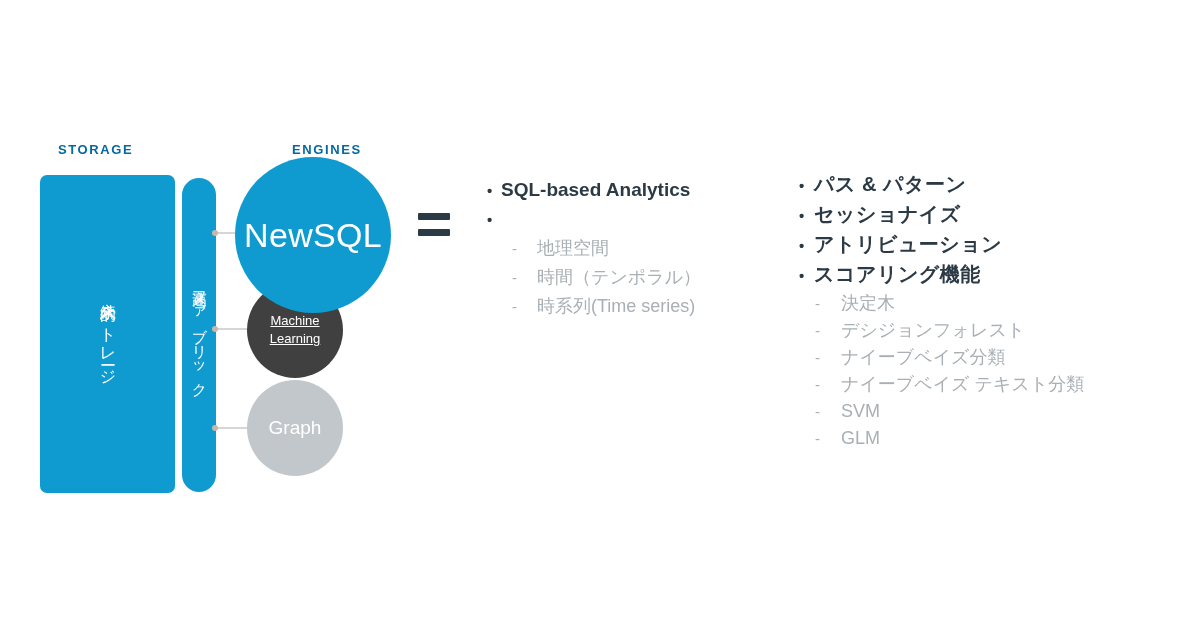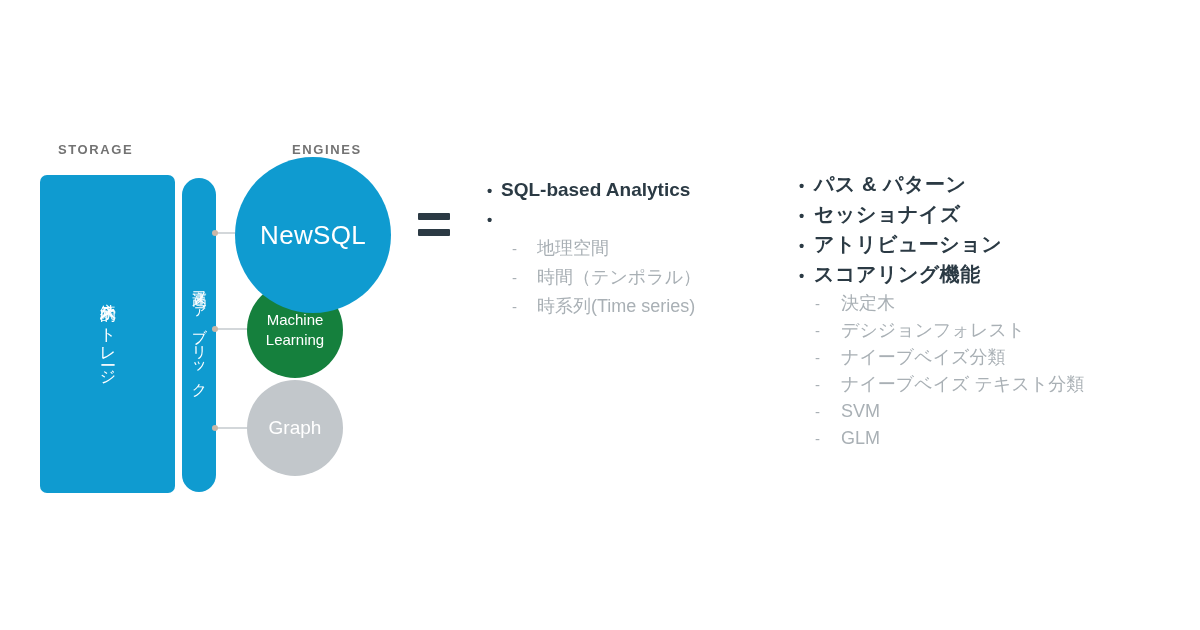--- a/index.html
+++ b/index.html
@@ -10,21 +10,21 @@
     overflow:hidden;
   }
   #stage{position:relative;width:1200px;height:630px;}
 
   
   .col-head{
     position:absolute;
     font-size:13px;
     font-weight:bold;
     letter-spacing:1.6px;
-    color:#737373;
+    color:#0369a1;
     white-space:nowrap;
   }
   #head-storage{left:58px;top:142px;}
   #head-engines{left:256px;top:142px;padding-left:36px;}
 
   
   #storage-block{
     position:absolute;
     left:40px;top:175px;
     width:135px;height:318px;
@@ -88,31 +88,32 @@
     display:flex;
     align-items:center;
     justify-content:center;
     text-align:center;
     color:#ffffff;
   }
   #circle-newsql{
     left:235px;top:157px;
     width:156px;height:156px;
     background:#0f9bd0;
-    font-size:26px;
+    font-size:34px;
     letter-spacing:.3px;
     z-index:3;
   }
   #circle-ml{
     left:247px;top:282px;
     width:96px;height:96px;
-    background:#15803d;
-    font-size:15px;
+    background:#404040;
+    font-size:13px;
     line-height:1.35;
     z-index:2;
+    text-decoration:underline;
   }
   #circle-graph{
     left:247px;top:380px;
     width:96px;height:96px;
     background:#c2c7cb;
     font-size:19px;
     z-index:2;
   }
 
   

